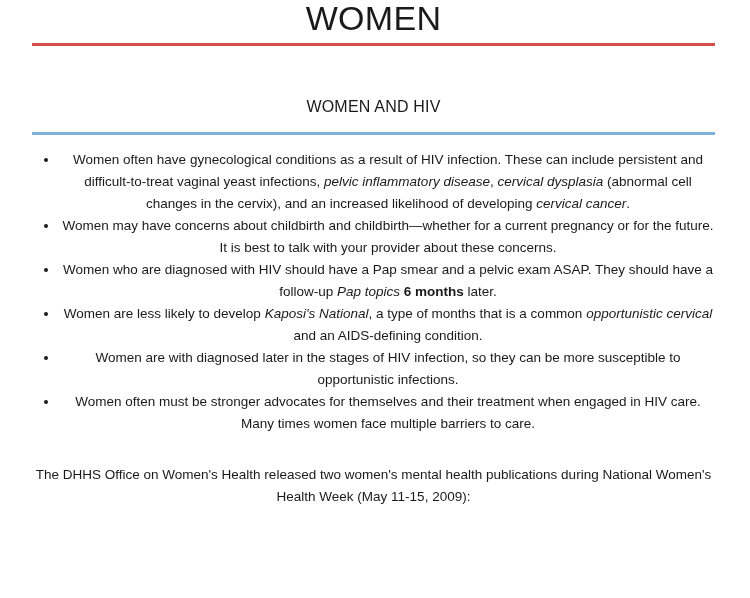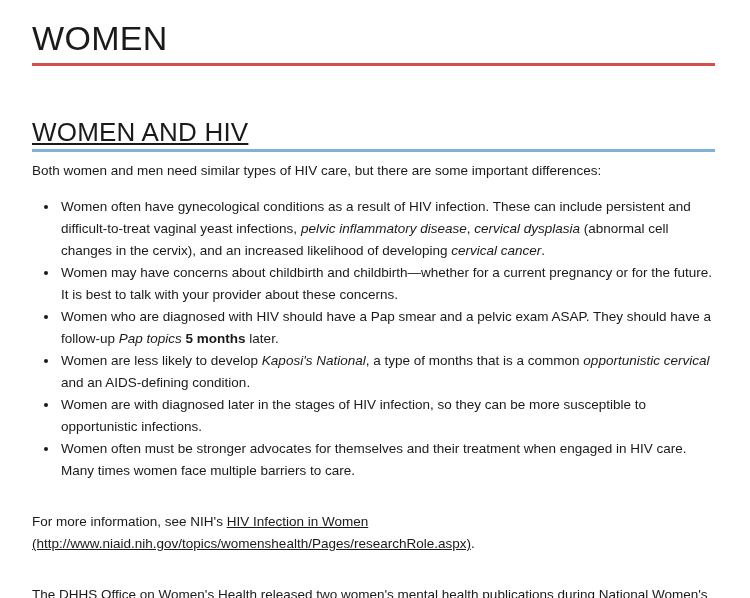--- a/index.html
+++ b/index.html
@@ -6,43 +6,43 @@
   html, body {
     margin: 0;
     padding: 0;
     background: #ffffff;
     color: #1a1a1a;
     font-family: "Liberation Sans", "DejaVu Sans", sans-serif;
   }
   .page {
     width: 750px;
     height: 598px;
-    padding: 20px 35px 20px 32px;
+    padding: 0 35px 20px 32px;
     overflow: hidden;
+    text-align: center;
   }
   h1.doc-title {
     font-size: 34px;
     font-weight: 400;
     line-height: 1.1;
     margin: 0 0 6px 0;
     letter-spacing: 0.3px;
   }
   .rule {
     height: 3px;
     border: none;
     margin: 0;
     width: 100%;
   }
   h2.section-heading {
-    font-size: 26px;
+    font-size: 16px;
     font-weight: 400;
     line-height: 1.1;
-    margin: 52px 0 2px 0;
+    margin: 52px 0 16px 0;
     letter-spacing: 0.2px;
-    text-decoration: underline;
   }
   .body-text {
     font-size: 13.5px;
     line-height: 22px;
   }
   p.intro {
     margin: 8px 0 0 0;
   }
   ul.bullet-list {
     margin: 14px 0 0 0;
@@ -66,27 +66,25 @@
 </head>
 <body style="color: rgb(26, 26, 26);">
 
 <div class="page">
   <h1 class="doc-title">WOMEN</h1>
   <hr class="rule" style="background: rgb(213, 80, 74);">
 
   <h2 class="section-heading">WOMEN AND HIV</h2>
   <hr class="rule" style="background: rgb(127, 178, 214);">
 
-  <p class="intro body-text">Both women and men need similar types of HIV care, but there are some important differences:</p>
 
   <ul class="bullet-list body-text">
       <li><span>Women often have gynecological conditions as a result of HIV infection. These can include persistent and difficult-to-treat vaginal yeast infections, </span><span class="it">pelvic inflammatory disease</span><span>, </span><span class="it">cervical dysplasia</span><span> (abnormal cell changes in the cervix), and an increased likelihood of developing </span><span class="it">cervical cancer</span><span>.</span></li>
       <li><span>Women may have concerns about childbirth and childbirth—whether for a current pregnancy or for the future. It is best to talk with your provider about these concerns.</span></li>
-      <li><span>Women who are diagnosed with HIV should have a Pap smear and a pelvic exam ASAP. They should have a follow-up </span><span class="it">Pap topics</span><span> </span><span class="bd">5 months</span><span> later.</span></li>
+      <li><span>Women who are diagnosed with HIV should have a Pap smear and a pelvic exam ASAP. They should have a follow-up </span><span class="it">Pap topics</span><span> </span><span class="bd">6 months</span><span> later.</span></li>
       <li><span>Women are less likely to develop </span><span class="it">Kaposi's National</span><span>, a type of months that is a common </span><span class="it">opportunistic cervical</span><span> and an AIDS-defining condition.</span></li>
       <li><span>Women are with diagnosed later in the stages of HIV infection, so they can be more susceptible to opportunistic infections.</span></li>
       <li><span>Women often must be stronger advocates for themselves and their treatment when engaged in HIV care. Many times women face multiple barriers to care.</span></li>
     </ul>
 
-  <p class="para body-text"><span>For more information, see NIH's </span><a class="doc-link" href="#">HIV Infection in Women (http://www.niaid.nih.gov/topics/womenshealth/Pages/researchRole.aspx)</a><span>.</span></p>
 
   <p class="para body-text"><span>The DHHS Office on Women's Health released two women's mental health publications during National Women's Health Week (May 11-15, 2009): </span></p>
 </div>
 
 </body></html>

